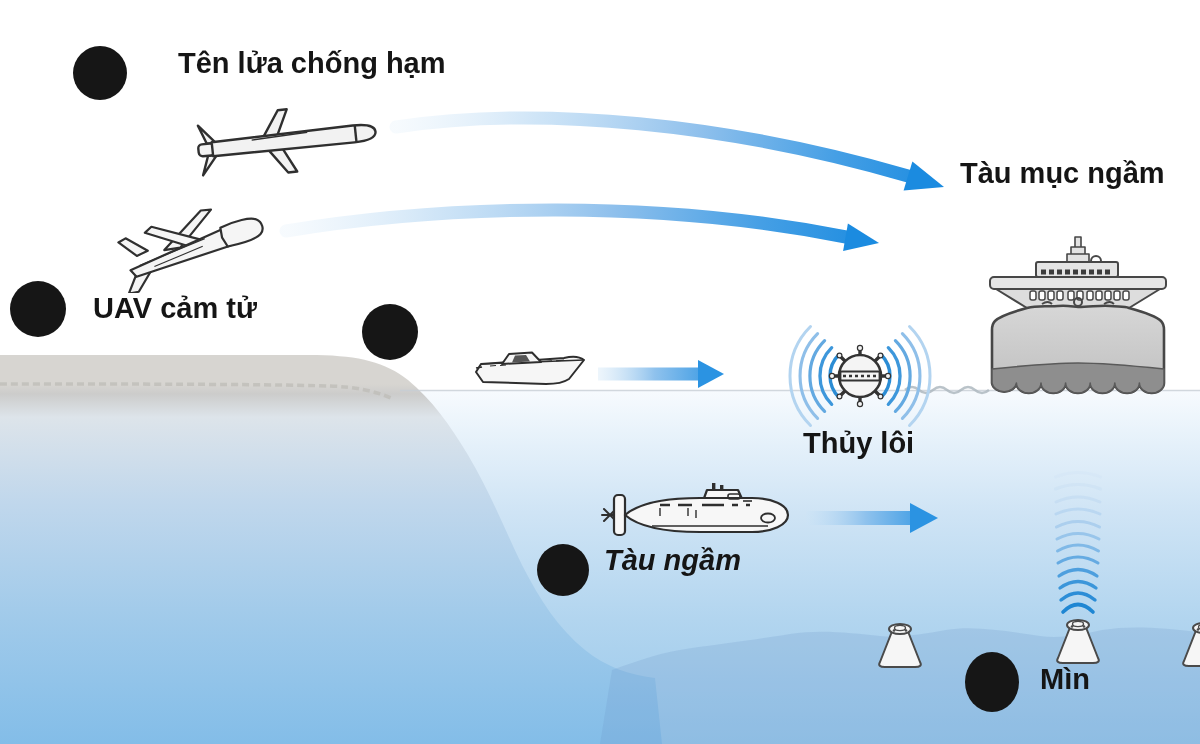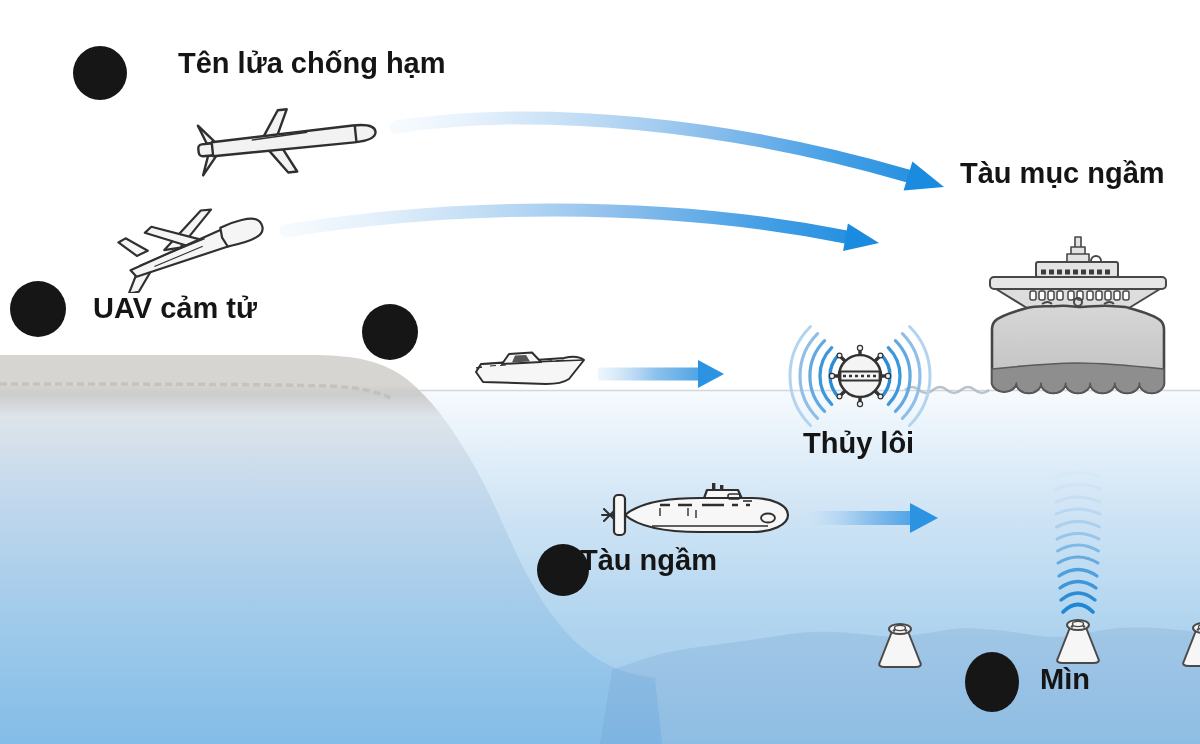--- a/index.html
+++ b/index.html
@@ -302,16 +302,16 @@
   <div class="bullet z4" style="left:73px;top:46px;width:54px;height:54px;"></div>
   <div class="bullet z4" style="left:10px;top:281px;width:56px;height:56px;"></div>
   <div class="bullet z4" style="left:362px;top:304px;width:56px;height:56px;"></div>
   <div class="bullet z4" style="left:537px;top:544px;width:52px;height:52px;"></div>
   <div class="bullet z4" style="left:965px;top:652px;width:54px;height:60px;"></div>
 
   <div class="label z4" style="left:178px;top:48px;">Tên lửa chống hạm</div>
   <div class="label z4" style="left:960px;top:158px;">Tàu mục ngầm</div>
   <div class="label z4" style="left:93px;top:281px;margin-top:12px;">UAV cảm tử</div>
   <div class="label z4" style="left:803px;top:428px;">Thủy lôi</div>
-  <div class="label z4" style="left:580px;top:545px;">Tàu ngầm</div>
+  <div class="label z4" style="left:604px;top:545px;font-style:italic;">Tàu ngầm</div>
   <div class="label z4" style="left:1040px;top:664px;">Mìn</div>
 
 </div>
 
 </body></html>

